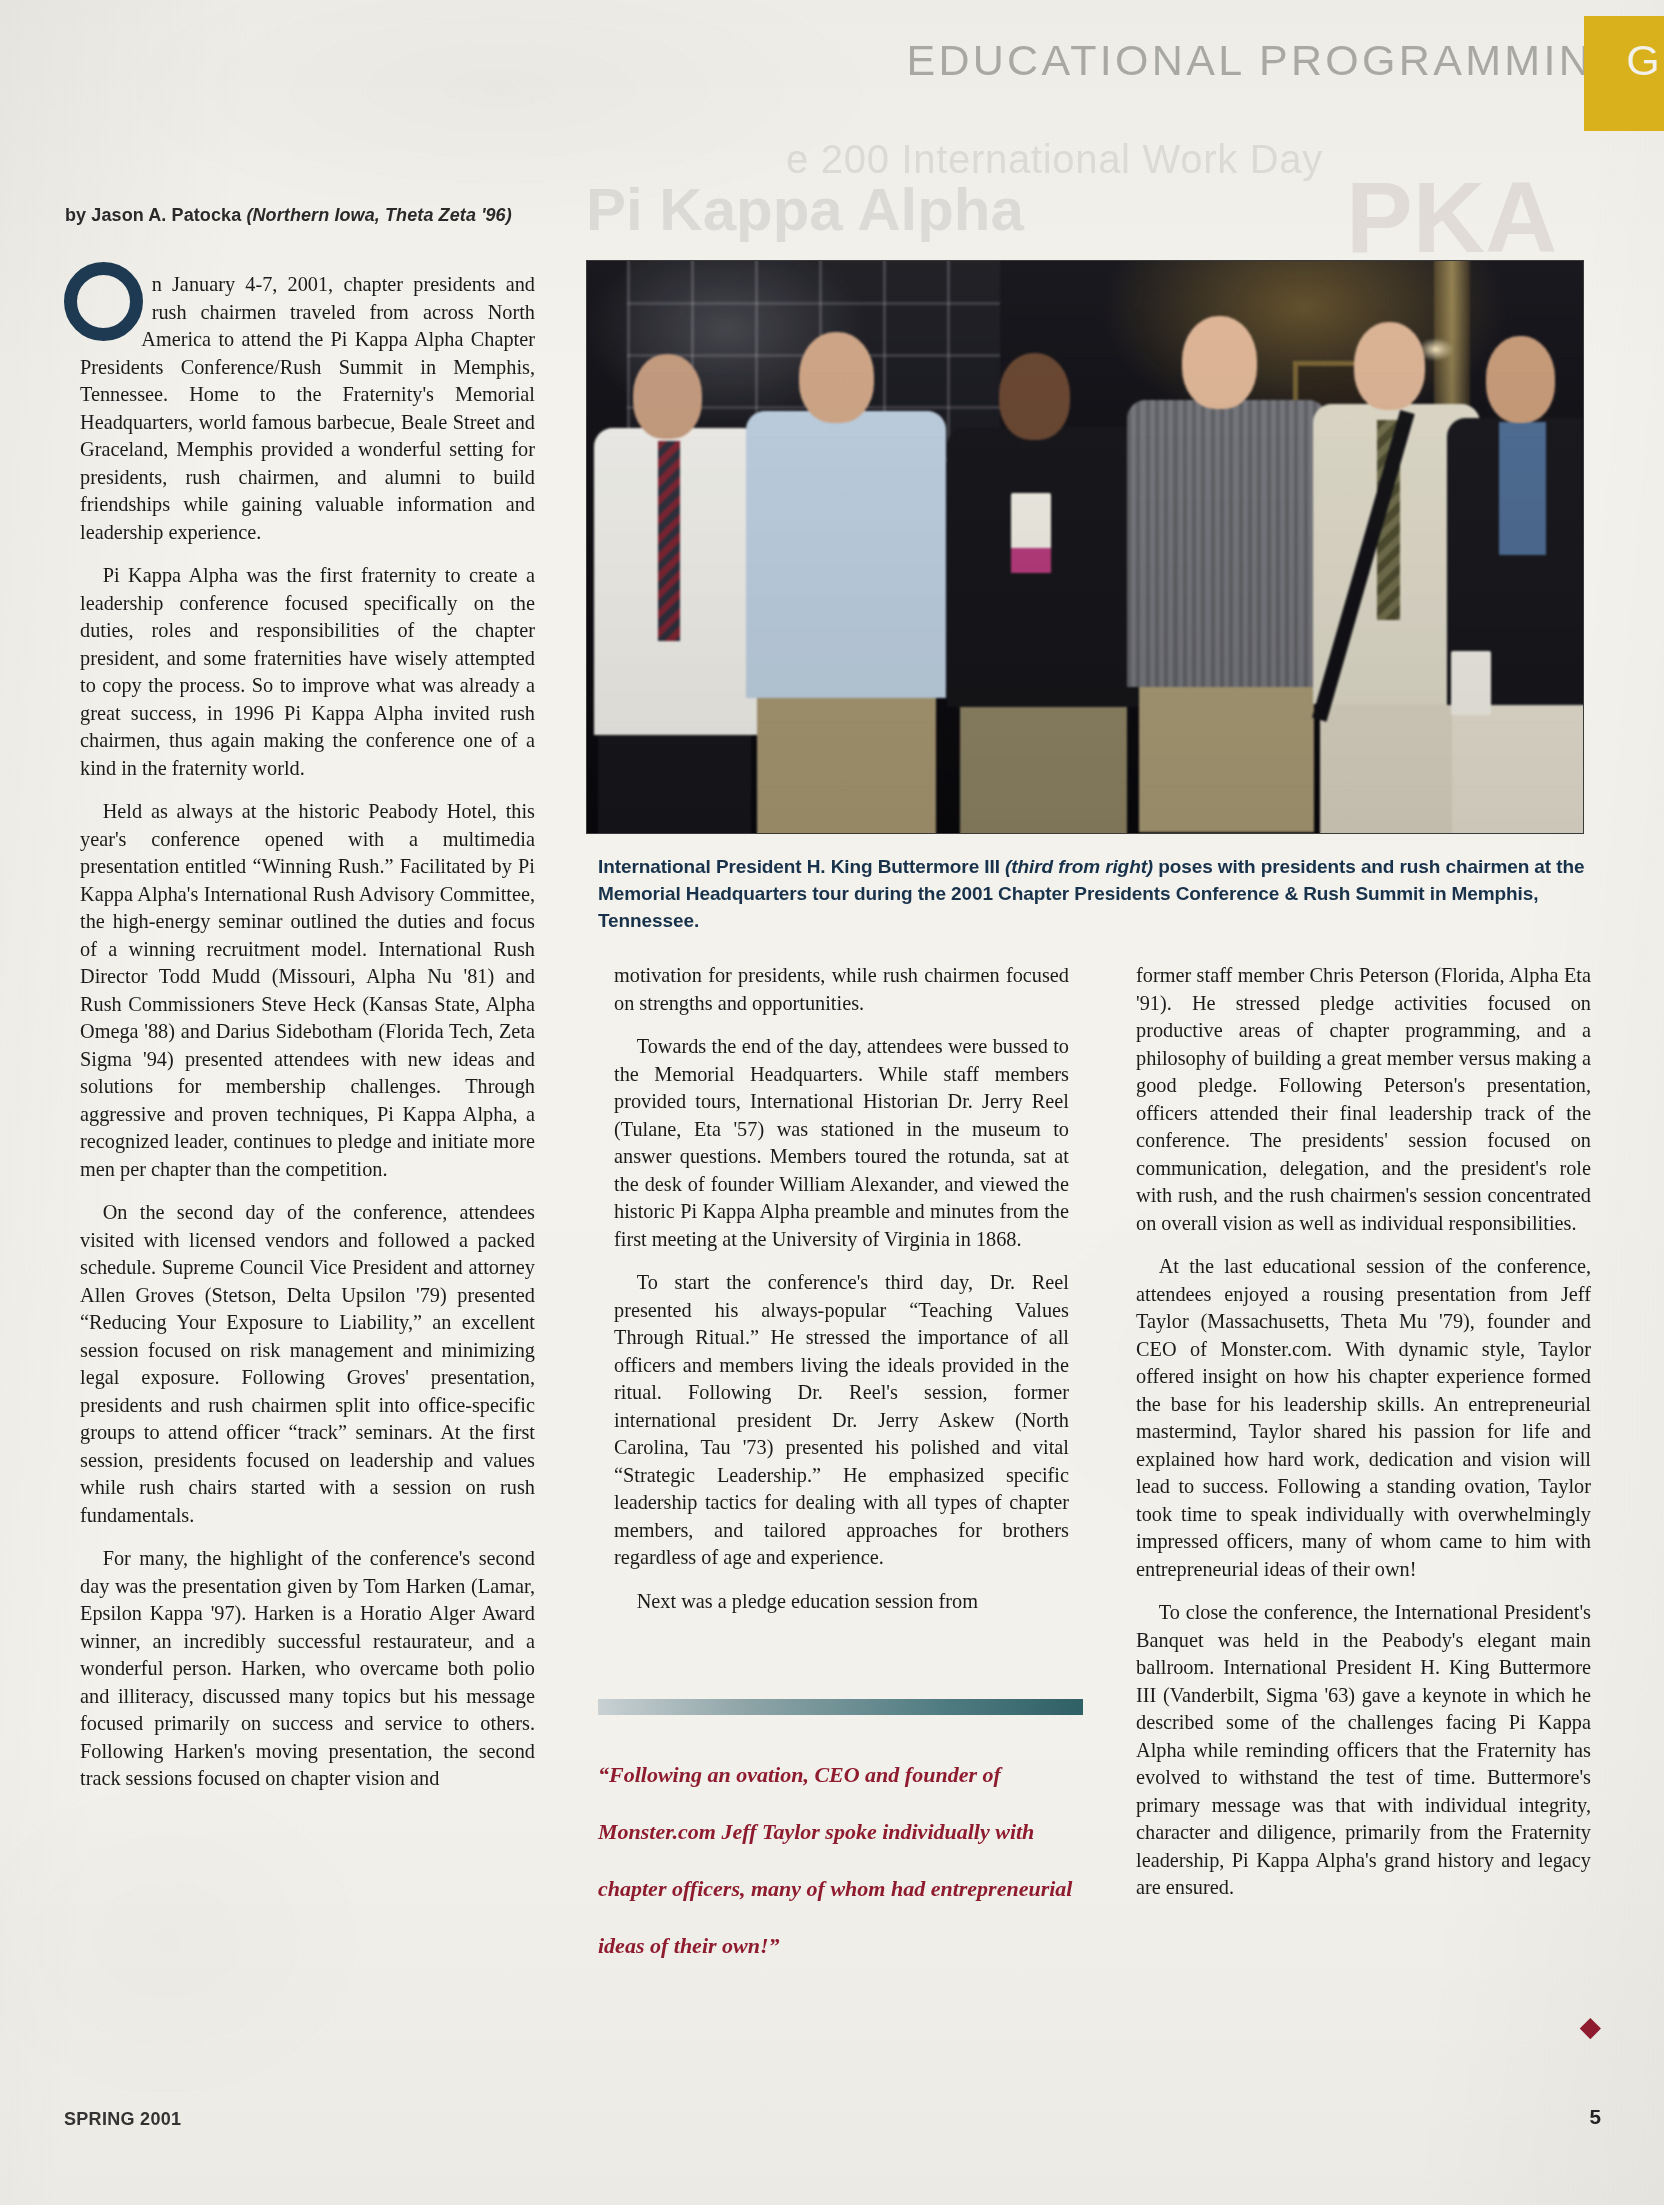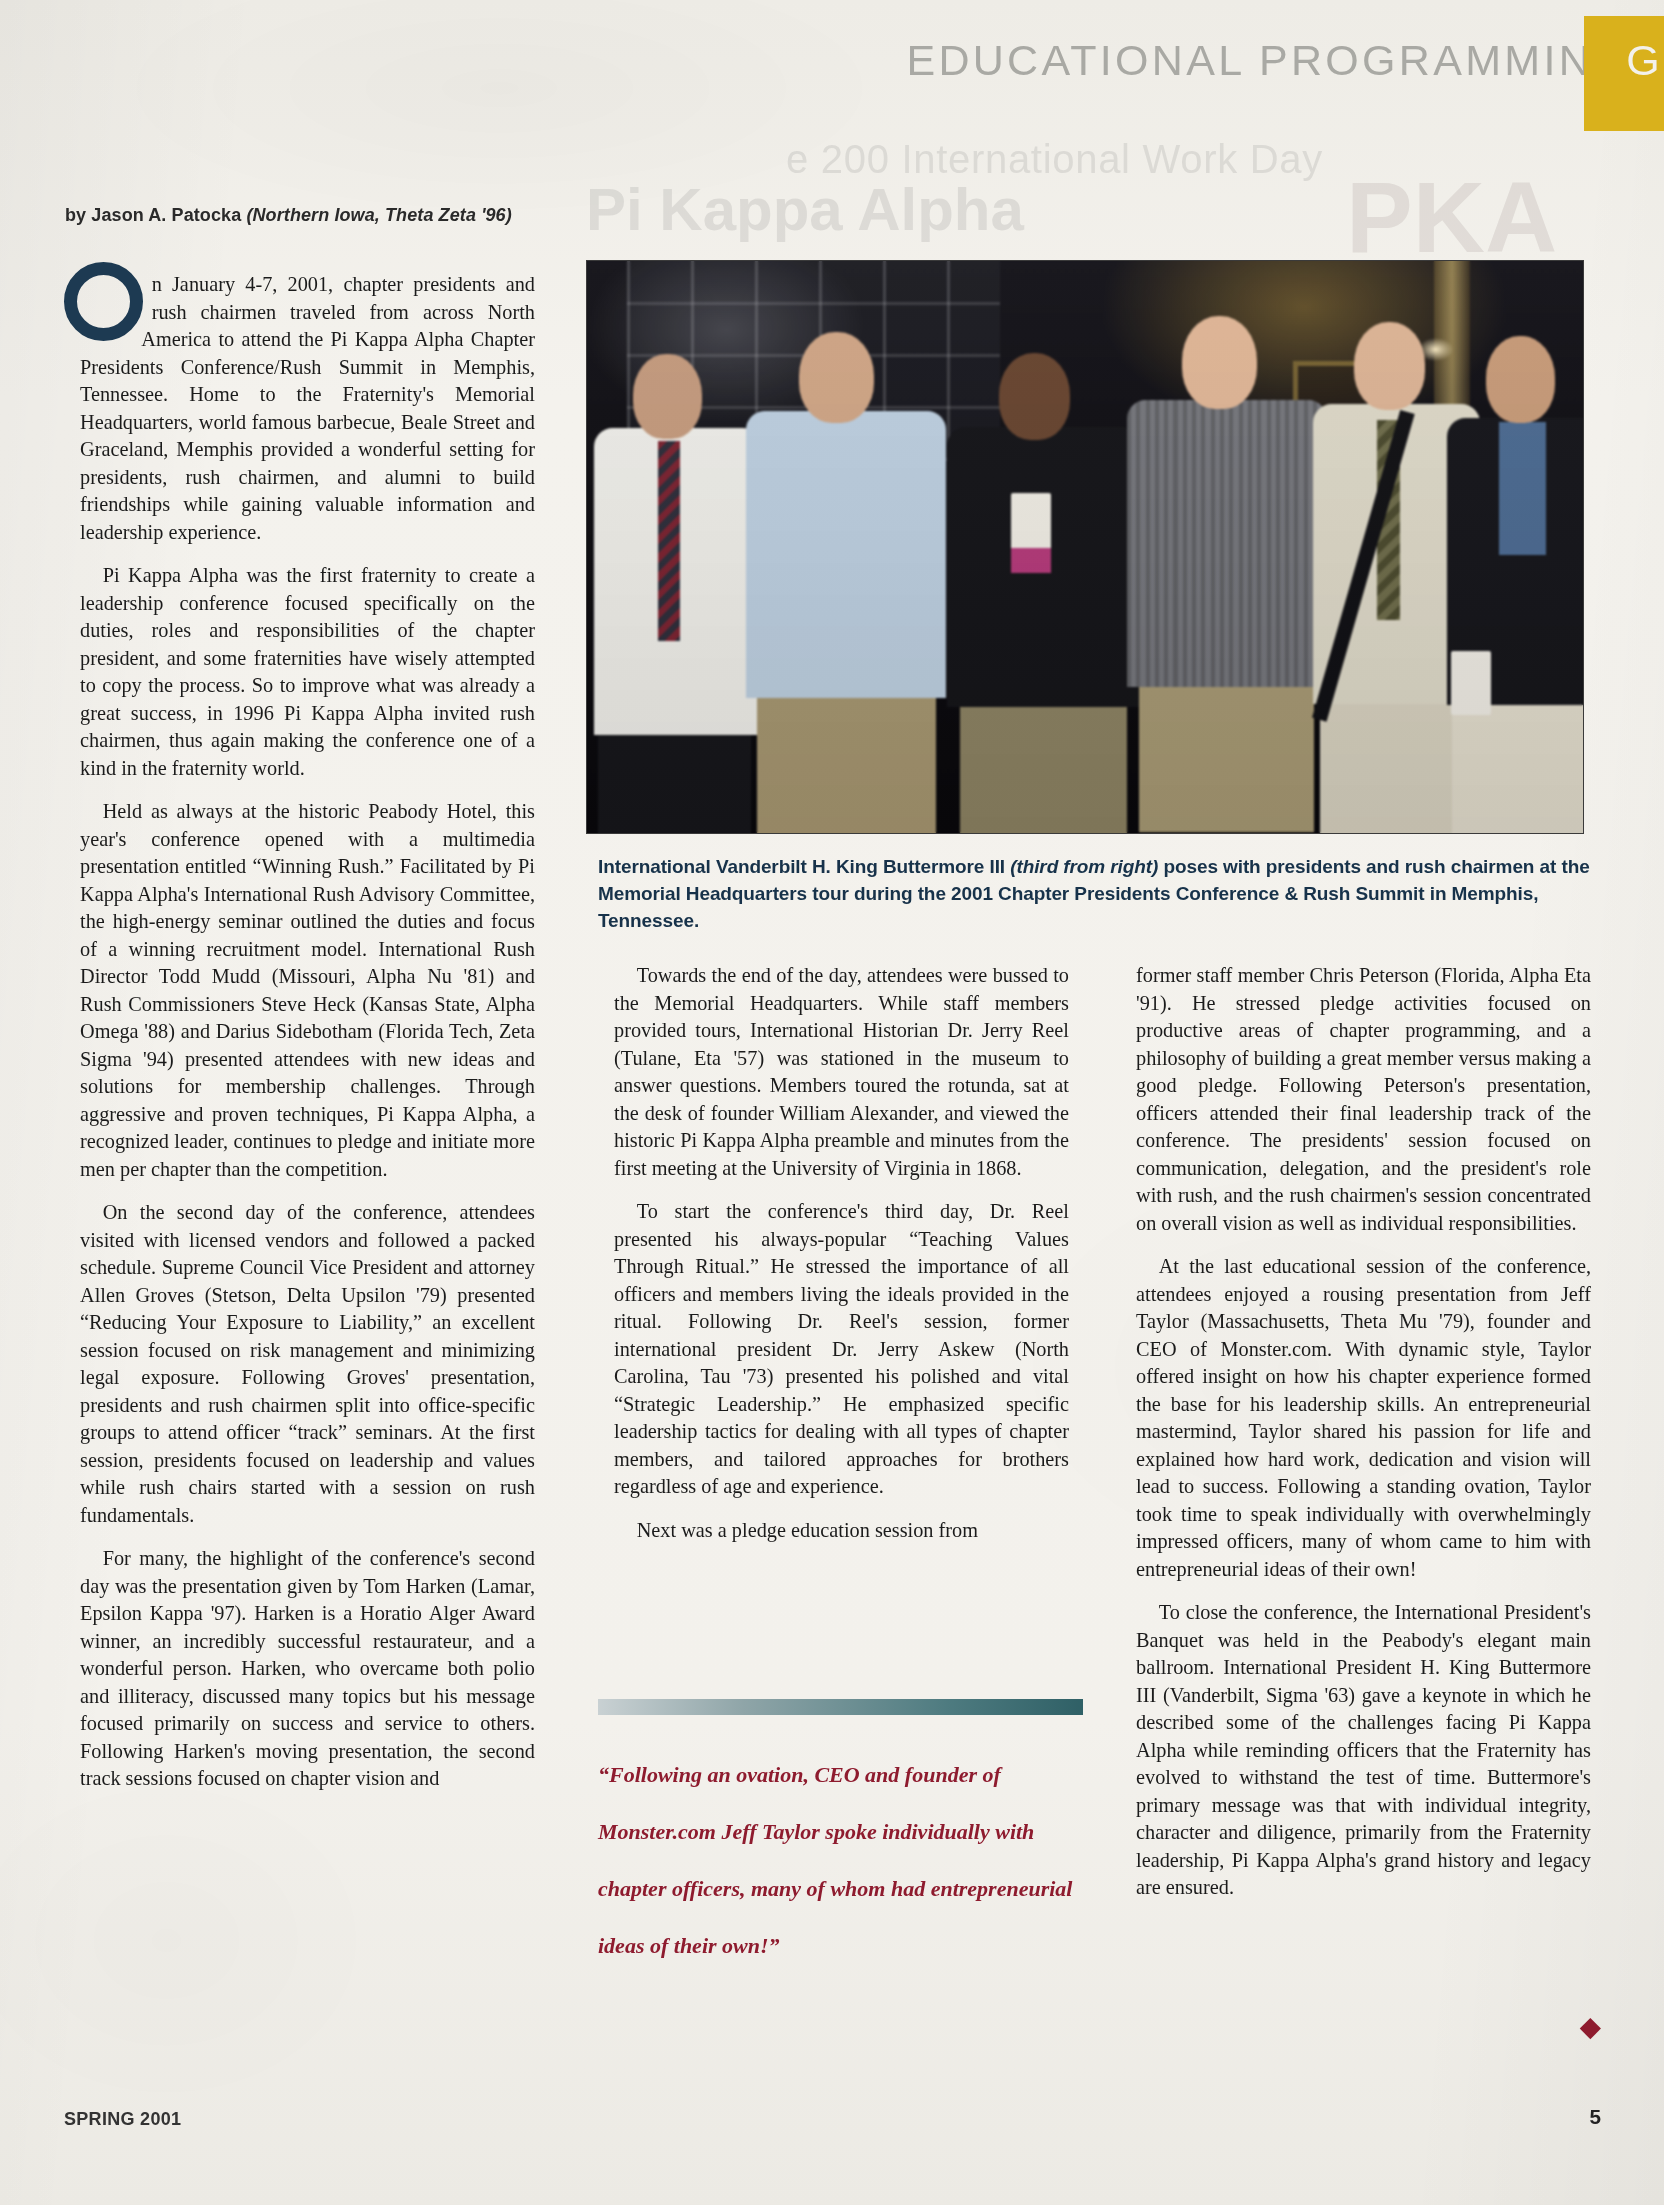--- a/index.html
+++ b/index.html
@@ -365,32 +365,33 @@
     <div class="person p6">
       <div class="legs"></div>
       <div class="torso"></div>
       <div class="shirt"></div>
       <div class="badge"></div>
       <div class="head"></div>
     </div>
     <div class="ph-blur"></div>
   </div>
 
-  <div class="caption"><span>International Vanderbilt H. King Buttermore III </span><i>(third from right)</i><span> poses with presidents and rush chairmen at the Memorial Headquarters tour during the 2001 Chapter Presidents Conference &amp; Rush Summit in Memphis, Tennessee.</span></div>
+  <div class="caption"><span>International President H. King Buttermore III </span><i>(third from right)</i><span> poses with presidents and rush chairmen at the Memorial Headquarters tour during the 2001 Chapter Presidents Conference &amp; Rush Summit in Memphis, Tennessee.</span></div>
 
   <div class="col" id="col1">
     <div class="dropcap"></div>
     <p class="first">n January 4-7, 2001, chapter presidents and rush chairmen traveled from across North America to attend the Pi Kappa Alpha Chapter Presidents Conference/Rush Summit in Memphis, Tennessee. Home to the Fraternity's Memorial Headquarters, world famous barbecue, Beale Street and Graceland, Memphis provided a wonderful setting for presidents, rush chairmen, and alumni to build friendships while gaining valuable information and leadership experience.</p>
     <p>Pi Kappa Alpha was the first fraternity to create a leadership conference focused specifically on the duties, roles and responsibilities of the chapter president, and some fraternities have wisely attempted to copy the process. So to improve what was already a great success, in 1996 Pi Kappa Alpha invited rush chairmen, thus again making the conference one of a kind in the fraternity world.</p>
     <p>Held as always at the historic Peabody Hotel, this year's conference opened with a multimedia presentation entitled “Winning Rush.” Facilitated by Pi Kappa Alpha's International Rush Advisory Committee, the high-energy seminar outlined the duties and focus of a winning recruitment model. International Rush Director Todd Mudd (Missouri, Alpha Nu '81) and Rush Commissioners Steve Heck (Kansas State, Alpha Omega '88) and Darius Sidebotham (Florida Tech, Zeta Sigma '94) presented attendees with new ideas and solutions for membership challenges. Through aggressive and proven techniques, Pi Kappa Alpha, a recognized leader, continues to pledge and initiate more men per chapter than the competition.</p>
     <p>On the second day of the conference, attendees visited with licensed vendors and followed a packed schedule. Supreme Council Vice President and attorney Allen Groves (Stetson, Delta Upsilon '79) presented “Reducing Your Exposure to Liability,” an excellent session focused on risk management and minimizing legal exposure. Following Groves' presentation, presidents and rush chairmen split into office-specific groups to attend officer “track” seminars. At the first session, presidents focused on leadership and values while rush chairs started with a session on rush fundamentals.</p>
     <p>For many, the highlight of the conference's second day was the presentation given by Tom Harken (Lamar, Epsilon Kappa '97). Harken is a Horatio Alger Award winner, an incredibly successful restaurateur, and a wonderful person. Harken, who overcame both polio and illiteracy, discussed many topics but his message focused primarily on success and service to others. Following Harken's moving presentation, the second track sessions focused on chapter vision and</p>
   </div>
 
   <div class="col" id="col2a">
+    <p class="first">motivation for presidents, while rush chairmen focused on strengths and opportunities.</p>
     <p>Towards the end of the day, attendees were bussed to the Memorial Headquarters. While staff members provided tours, International Historian Dr. Jerry Reel (Tulane, Eta '57) was stationed in the museum to answer questions. Members toured the rotunda, sat at the desk of founder William Alexander, and viewed the historic Pi Kappa Alpha preamble and minutes from the first meeting at the University of Virginia in 1868.</p>
     <p>To start the conference's third day, Dr. Reel presented his always-popular “Teaching Values Through Ritual.” He stressed the importance of all officers and members living the ideals provided in the ritual. Following Dr. Reel's session, former international president Dr. Jerry Askew (North Carolina, Tau '73) presented his polished and vital “Strategic Leadership.” He emphasized specific leadership tactics for dealing with all types of chapter members, and tailored approaches for brothers regardless of age and experience.</p>
     <p>Next was a pledge education session from</p>
   </div>
 
   <div class="col" id="col3a">
     <p class="first">former staff member Chris Peterson (Florida, Alpha Eta '91). He stressed pledge activities focused on productive areas of chapter programming, and a philosophy of building a great member versus making a good pledge. Following Peterson's presentation, officers attended their final leadership track of the conference. The presidents' session focused on communication, delegation, and the president's role with rush, and the rush chairmen's session concentrated on overall vision as well as individual responsibilities.</p>
     <p>At the last educational session of the conference, attendees enjoyed a rousing presentation from Jeff Taylor (Massachusetts, Theta Mu '79), founder and CEO of Monster.com. With dynamic style, Taylor offered insight on how his chapter experience formed the base for his leadership skills. An entrepreneurial mastermind, Taylor shared his passion for life and explained how hard work, dedication and vision will lead to success. Following a standing ovation, Taylor took time to speak individually with overwhelmingly impressed officers, many of whom came to him with entrepreneurial ideas of their own!</p>
     <p>To close the conference, the International President's Banquet was held in the Peabody's elegant main ballroom. International President H. King Buttermore III (Vanderbilt, Sigma '63) gave a keynote in which he described some of the challenges facing Pi Kappa Alpha while reminding officers that the Fraternity has evolved to withstand the test of time. Buttermore's primary message was that with individual integrity, character and diligence, primarily from the Fraternity leadership, Pi Kappa Alpha's grand history and legacy are ensured.</p>
   </div>

